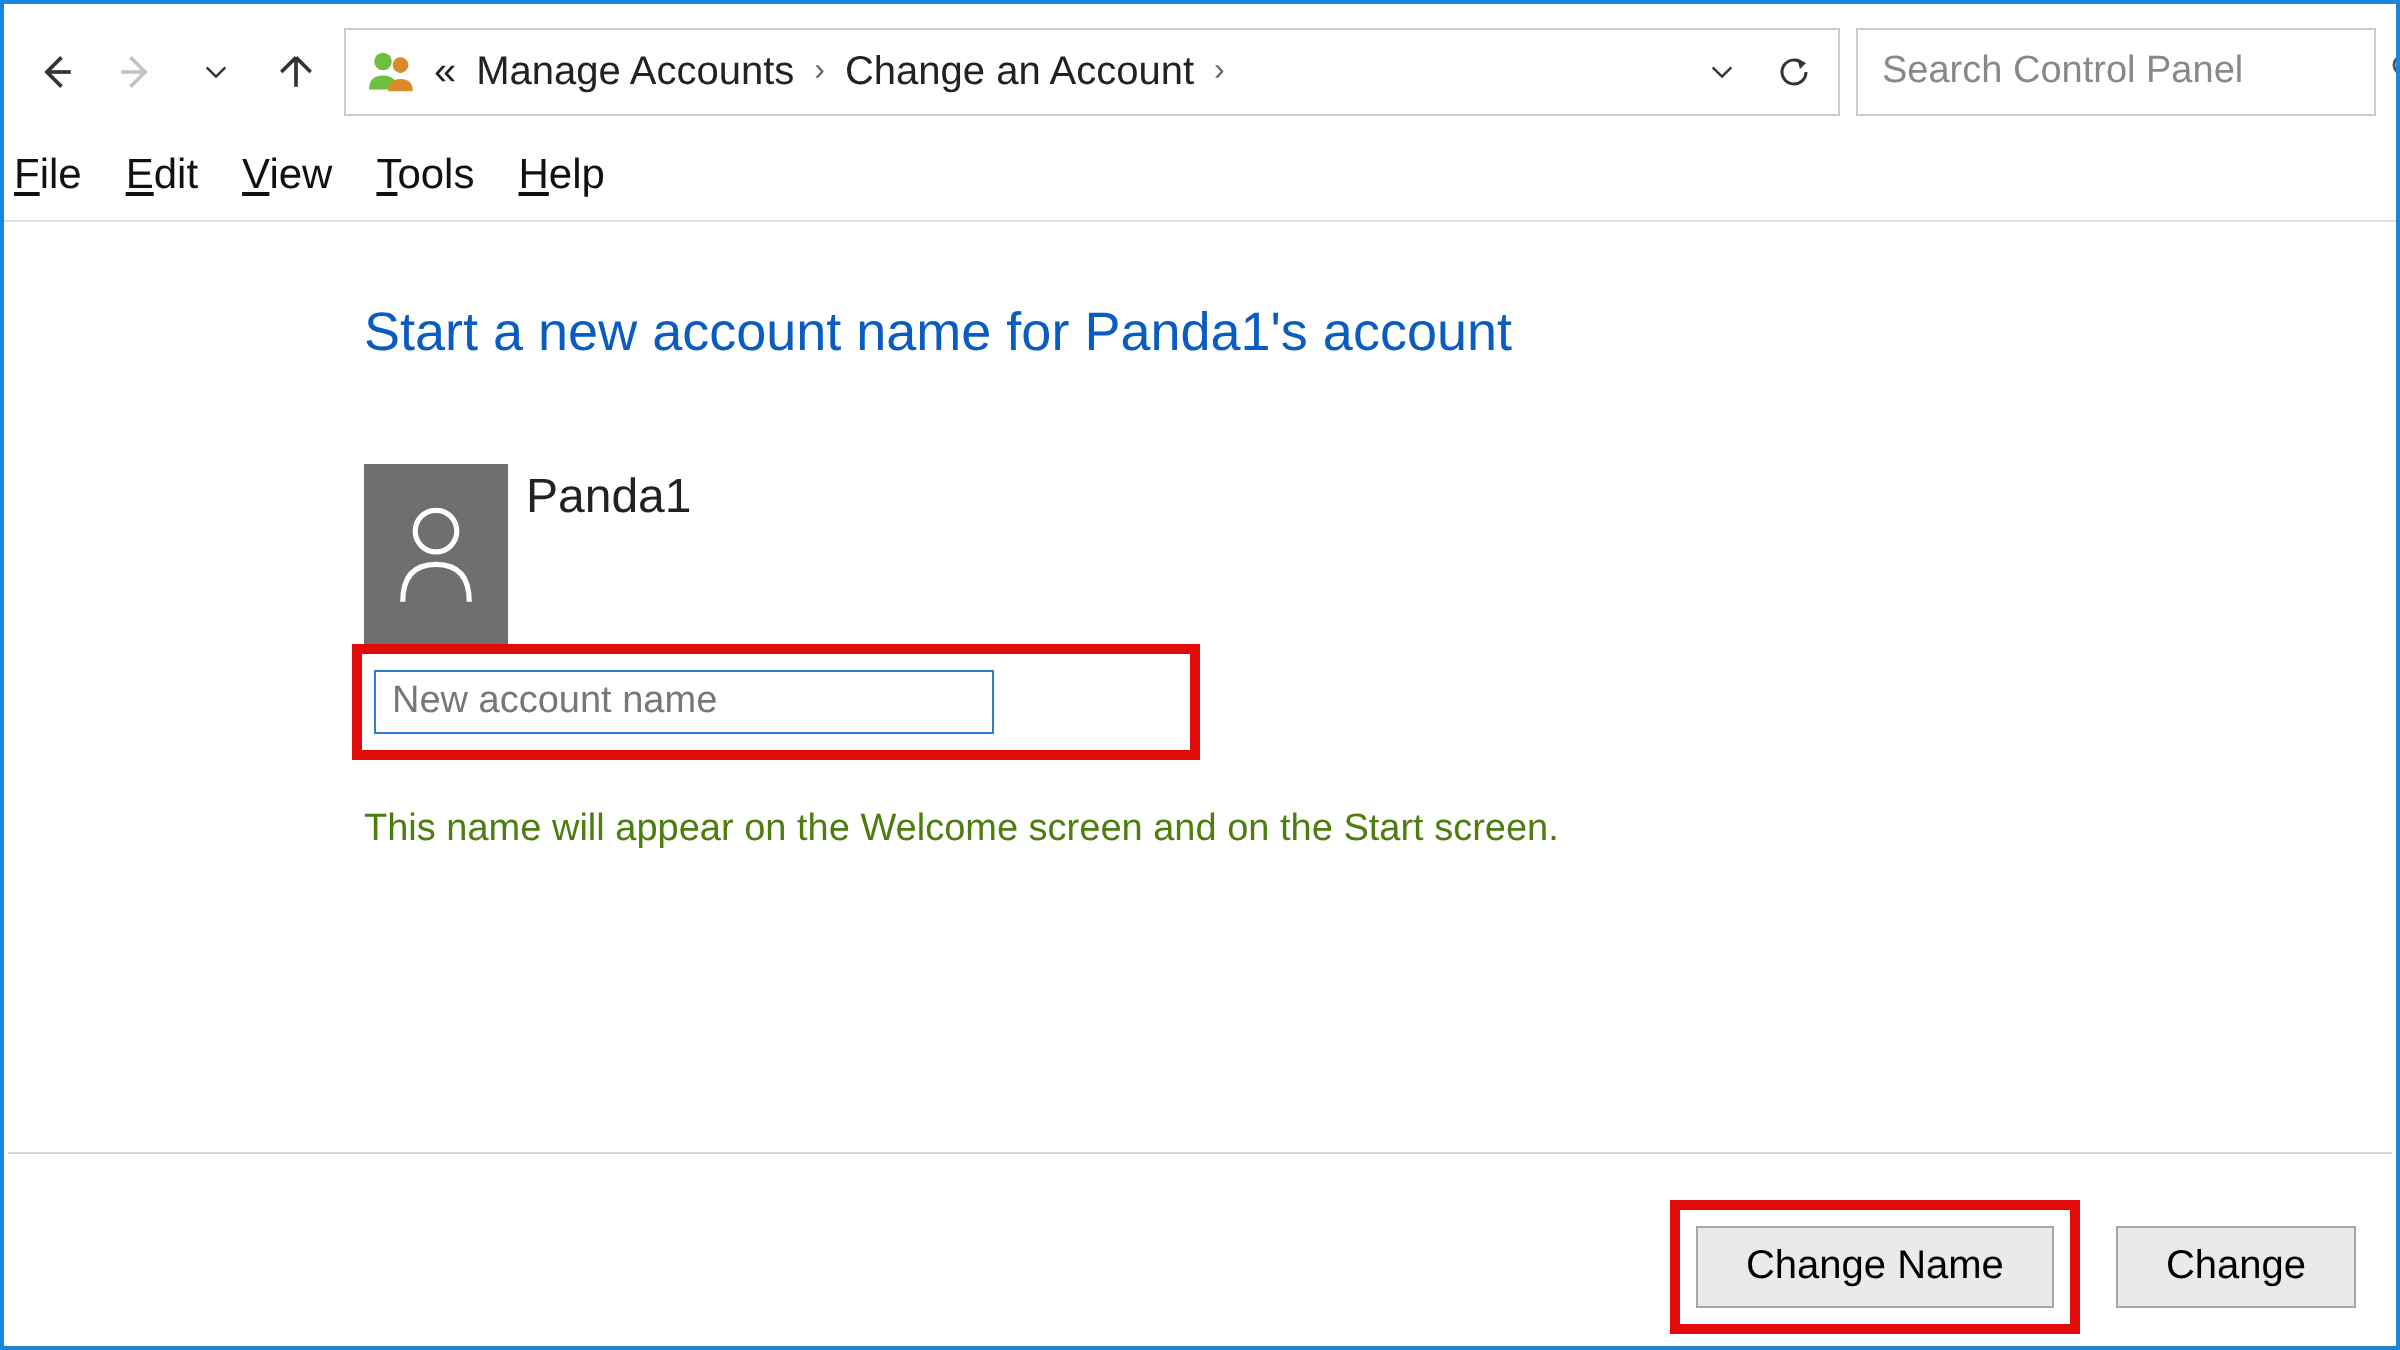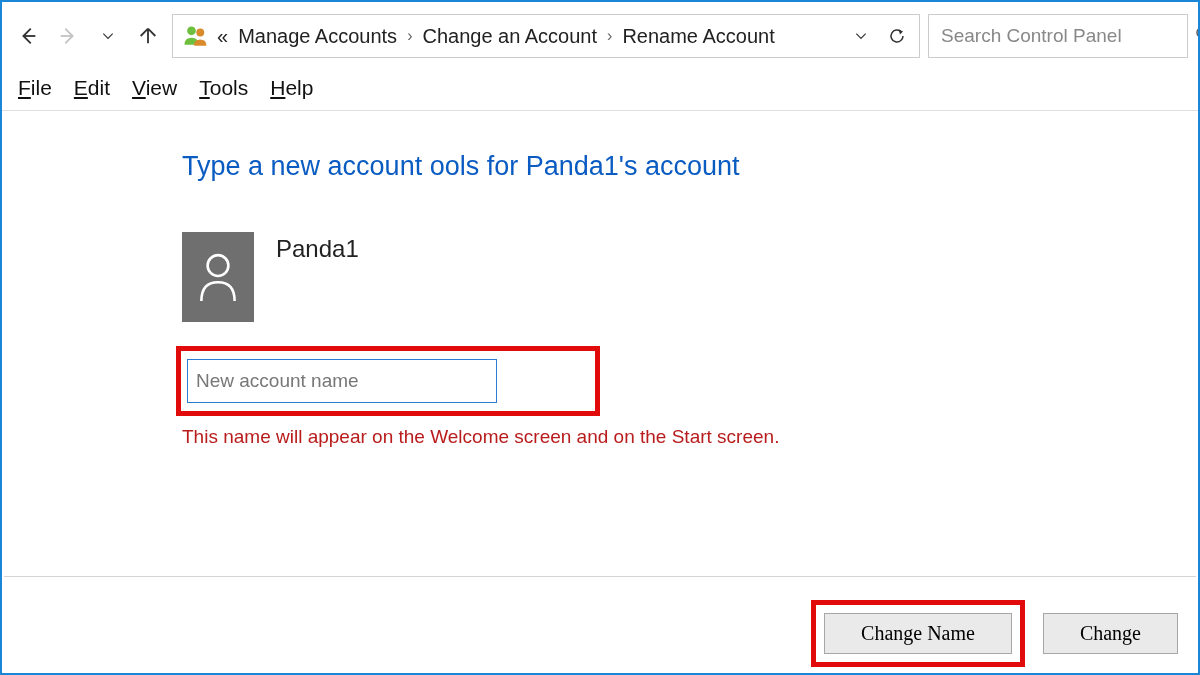--- a/index.html
+++ b/index.html
@@ -95,43 +95,42 @@
     color: #555;
     background: transparent;
   }
   .search-box input::placeholder { color: #888; }
   .search-icon { color: #555; font-size: 18px; cursor: pointer; }
 
   
   .menu-bar {
     display: flex;
     gap: 22px;
-    padding: 8px 16px 10px 16px;
+    padding: 8px 16px 10px 5px;
     font-size: 21px;
     color: #111;
     border-bottom: 1px solid #e0e0e0;
   }
   .menu-item { cursor: pointer; }
   .menu-item .ul { text-decoration: underline; }
 
   
   .content {
     padding: 40px 10px 10px 180px;
   }
   .heading {
     color: #0a5cc2;
     font-size: 27px;
     margin-bottom: 50px;
   }
 
   .account-block {
     display: flex;
     align-items: flex-start;
-    gap: 22px;
-    margin-bottom: 24px;
+    gap: 9px;
   }
   .avatar-tile {
     width: 72px;
     height: 90px;
     background: #6f6f6f;
     display: flex;
     align-items: center;
     justify-content: center;
   }
   .avatar-tile svg { width: 42px; height: 52px; }
@@ -141,33 +140,33 @@
 
   .input-highlight {
     border: 5px solid #e20b0b;
     display: inline-block;
     padding: 8px 98px 8px 6px;
     margin-left: -6px;
     margin-bottom: 6px;
   }
   .name-input {
     width: 310px;
-    height: 44px;
+    height: 32px;
     border: 1px solid #2f7dd1;
     font-size: 19px;
     padding: 4px 8px;
     outline: none;
     color: #8b5cf6;
   }
   .name-input::placeholder { color: #777; }
 
   .hint {
     font-size: 19px;
-    color: #b91c1c;
-    margin-top: 4px;
+    color: #4d7c0f;
+    margin-top: 18px;
   }
 
   
   .footer-sep {
     position: absolute;
     left: 2px; right: 2px;
     top: 574px;
     height: 1px;
     background: #d4d4d4;
   }
@@ -178,23 +177,23 @@
     display: flex;
     align-items: center;
     gap: 18px;
   }
   .btn-highlight {
     border: 5px solid #e20b0b;
     padding: 8px;
     display: inline-flex;
   }
   button.win-btn {
-    font-family: Liberation Serif, serif;
+    font-family: Liberation Sans, sans-serif;
     font-size: 20px;
-    padding: 8px 36px;
+    padding: 8px 24px;
     background: #eaeaea;
     border: 1px solid #a7a7a7;
     cursor: pointer;
   }
 </style>
 </head>
 <body>
 
 <div class="top-row">
   <div class="nav-btn">
@@ -228,21 +227,20 @@
         <circle cx="22" cy="12" r="4.5" fill="#d98b2b"></circle>
         <path d="M15 27 Q15 20 22 20 Q29 20 29 27 Z" fill="#d98b2b"></path>
       </svg>
     </span>
     <div class="breadcrumb">
       <span>«</span>
       <span class="crumb">Manage Accounts</span>
       <span class="sep">›</span>
       <span class="crumb">Change an Account</span>
       <span class="sep">›</span>
-      <span class="crumb">Rename Account</span>
     </div>
     <div class="addr-ctl">
       <svg viewBox="0 0 24 24" width="14" height="14">
           <path d="M4 8 L12 16 L20 8" fill="none" stroke="#333" stroke-width="2"></path>
         </svg>
     </div>
     <div class="addr-ctl">
       <svg viewBox="0 0 24 24" width="18" height="18">
           <path d="M20 12 A8 8 0 1 1 17.6 6.3" fill="none" stroke="#333" stroke-width="2"></path>
           <path d="M14 3 L20 6 L16 10 Z" fill="#333"></path>
@@ -263,21 +261,21 @@
 
 <div class="menu-bar">
   <span class="menu-item"><span class="ul">F</span>ile</span>
   <span class="menu-item"><span class="ul">E</span>dit</span>
   <span class="menu-item"><span class="ul">V</span>iew</span>
   <span class="menu-item"><span class="ul">T</span>ools</span>
   <span class="menu-item"><span class="ul">H</span>elp</span>
 </div>
 
 <div class="content">
-  <div class="heading">Type a new account ools for Panda1's account</div>
+  <div class="heading">Start a new account name for Panda1's account</div>
 
   <div class="account-block">
     <div class="avatar-tile">
       <svg viewBox="0 0 40 50">
         <circle cx="20" cy="14" r="10" fill="none" stroke="#fff" stroke-width="2.5"></circle>
         <path d="M4 48 Q4 30 20 30 Q36 30 36 48" fill="none" stroke="#fff" stroke-width="2.5"></path>
       </svg>
     </div>
     <div class="account-info">
       <div class="account-name">Panda1</div>

